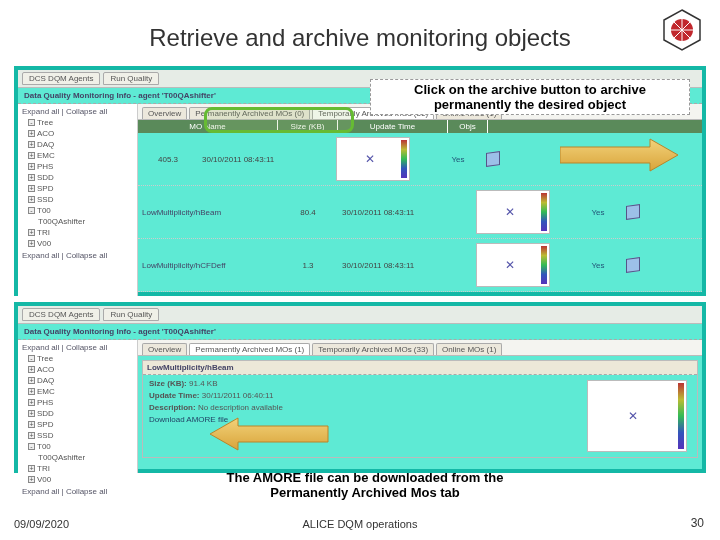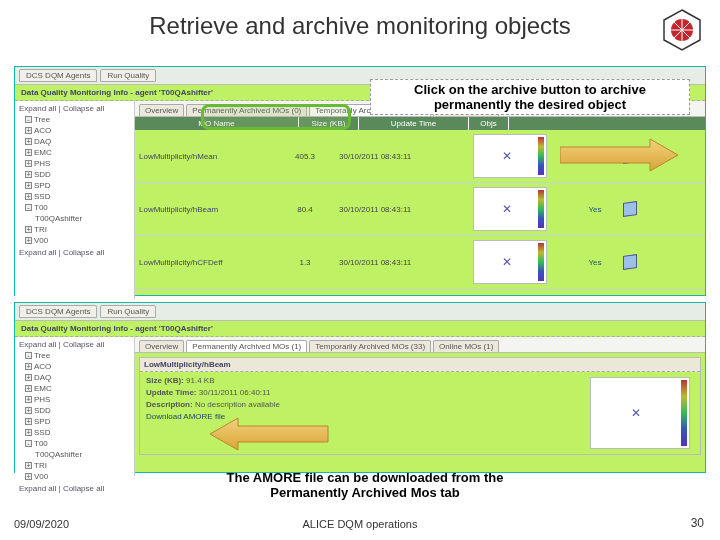--- a/index.html
+++ b/index.html
@@ -1,46 +1,46 @@
 <!DOCTYPE html>
 <html><head>
 <meta charset="utf-8">
 <style>
   * { box-sizing: border-box; margin: 0; padding: 0; }
   body { width: 720px; height: 540px; background: #fff; font-family: Arial, sans-serif; position: relative; overflow: hidden; }
-  .slide-title { font-size: 24px; color: #333; text-align: center; padding: 12px 0 4px; font-weight: normal; }
+  .slide-title { font-size: 24px; color: #333; text-align: center; padding: 24px 0 4px; font-weight: normal; }
   .alice-logo { position: absolute; top: 8px; right: 16px; width: 44px; height: 44px; }
   .alice-logo svg { width: 100%; height: 100%; }
   .callout1 { position: absolute; top: 79px; left: 370px; width: 320px; font-weight: bold; font-size: 13px; text-align: center; border: 1px dashed #999; padding: 2px 4px; background: #fff; }
   .callout2 { position: absolute; top: 470px; left: 190px; width: 350px; font-weight: bold; font-size: 13px; text-align: center; }
   .arrow-orange { position: absolute; }
   .footer-date { position: absolute; bottom: 10px; left: 14px; font-size: 11px; color: #333; }
   .footer-center { position: absolute; bottom: 10px; left: 50%; transform: translateX(-50%); font-size: 11px; color: #333; }
   .footer-page { position: absolute; bottom: 10px; right: 16px; font-size: 12px; color: #333; }
 
-  .panel { position: absolute; border: 1px solid #14b8a6; background: #bef264; font-size: 8px; color: #444; }
+  .panel { position: absolute; border: 4px solid #14b8a6; background: #5eead4; font-size: 8px; color: #444; }
   .panel.top { top: 66px; left: 14px; width: 692px; height: 230px; }
   .panel.bottom { top: 302px; left: 14px; width: 692px; height: 171px; }
 
   .tabs-outer { background: #e6ece6; border-bottom: 1px solid #bbb; padding: 2px 4px; display: flex; gap: 3px; }
   .tab-o { background: #f0f0e8; border: 1px solid #aaa; padding: 1px 6px; font-size: 8px; color: #555; border-radius: 2px 2px 0 0; }
   .panel-title { padding: 3px 6px; font-weight: bold; color: #446; border-bottom: 1px dashed #aaa; }
   .panel-body { display: flex; height: calc(100% - 30px); }
   .tree { width: 120px; border-right: 1px solid #ccc; padding: 3px 4px; font-size: 8px; background: #fff; }
   .tree .exp { color: #556; margin-bottom: 1px; }
   .tree .node { padding-left: 6px; line-height: 11px; color: #555; }
   .tree .plus { display:inline-block; width:7px; height:7px; border:1px solid #888; text-align:center; line-height:6px; font-size:7px; margin-right:2px; background:#eee; }
 
   .main { flex: 1; display: flex; flex-direction: column; }
   .tabs-inner { display: flex; gap: 2px; padding: 3px 4px 0; background: #f4f4f0; border-bottom: 1px solid #bbb; }
   .tab-i { background: #ece8dc; border: 1px solid #aaa; border-bottom: none; padding: 1px 5px; font-size: 8px; color: #555; border-radius: 2px 2px 0 0; }
   .tab-i.active { background: #fff; }
   .tabletop .thead { display: flex; background: #5a8a5a; color: #fff; font-size: 8px; }
   .thead > div { padding: 2px 4px; border-right: 1px solid #fff; text-align: center; }
-  .col-name { width: 164px; }
+  .col-name { width: 140px; }
   .col-size { width: 60px; }
   .col-time { width: 110px; }
   .col-img { width: 130px; }
   .col-obj { width: 40px; }
   .trow { display: flex; border-bottom: 1px dotted #ccc; font-size: 8px; align-items: center; min-height: 52px; }
   .trow > div { padding: 2px 4px; }
   .cell-name { width: 140px; color: #446; }
   .cell-size { width: 60px; text-align: center; }
   .cell-time { width: 110px; text-align: left; }
   .cell-img { width: 130px; }
@@ -108,21 +108,20 @@
         <div class="tab-i">Online MOs (1)</div>
       </div>
       <div class="tabletop">
         <div class="thead">
           <div class="col-name">MO Name</div>
           <div class="col-size">Size (KB)</div>
           <div class="col-time">Update Time</div>
           <div class="col-obj">Objs</div>
         </div>
         <div class="trow">
-          <div class="cell-name">LowMultiplicity/hMean</div>
           <div class="cell-size">405.3</div>
           <div class="cell-time">30/10/2011 08:43:11</div>
           <div class="cell-img">
               <div class="thumb">
                 <span class="x">✕</span>
               </div>
             </div>
           <div class="cell-obj">Yes</div>
           <div style="width:30px;text-align:center;">
               <div class="cube"></div>

